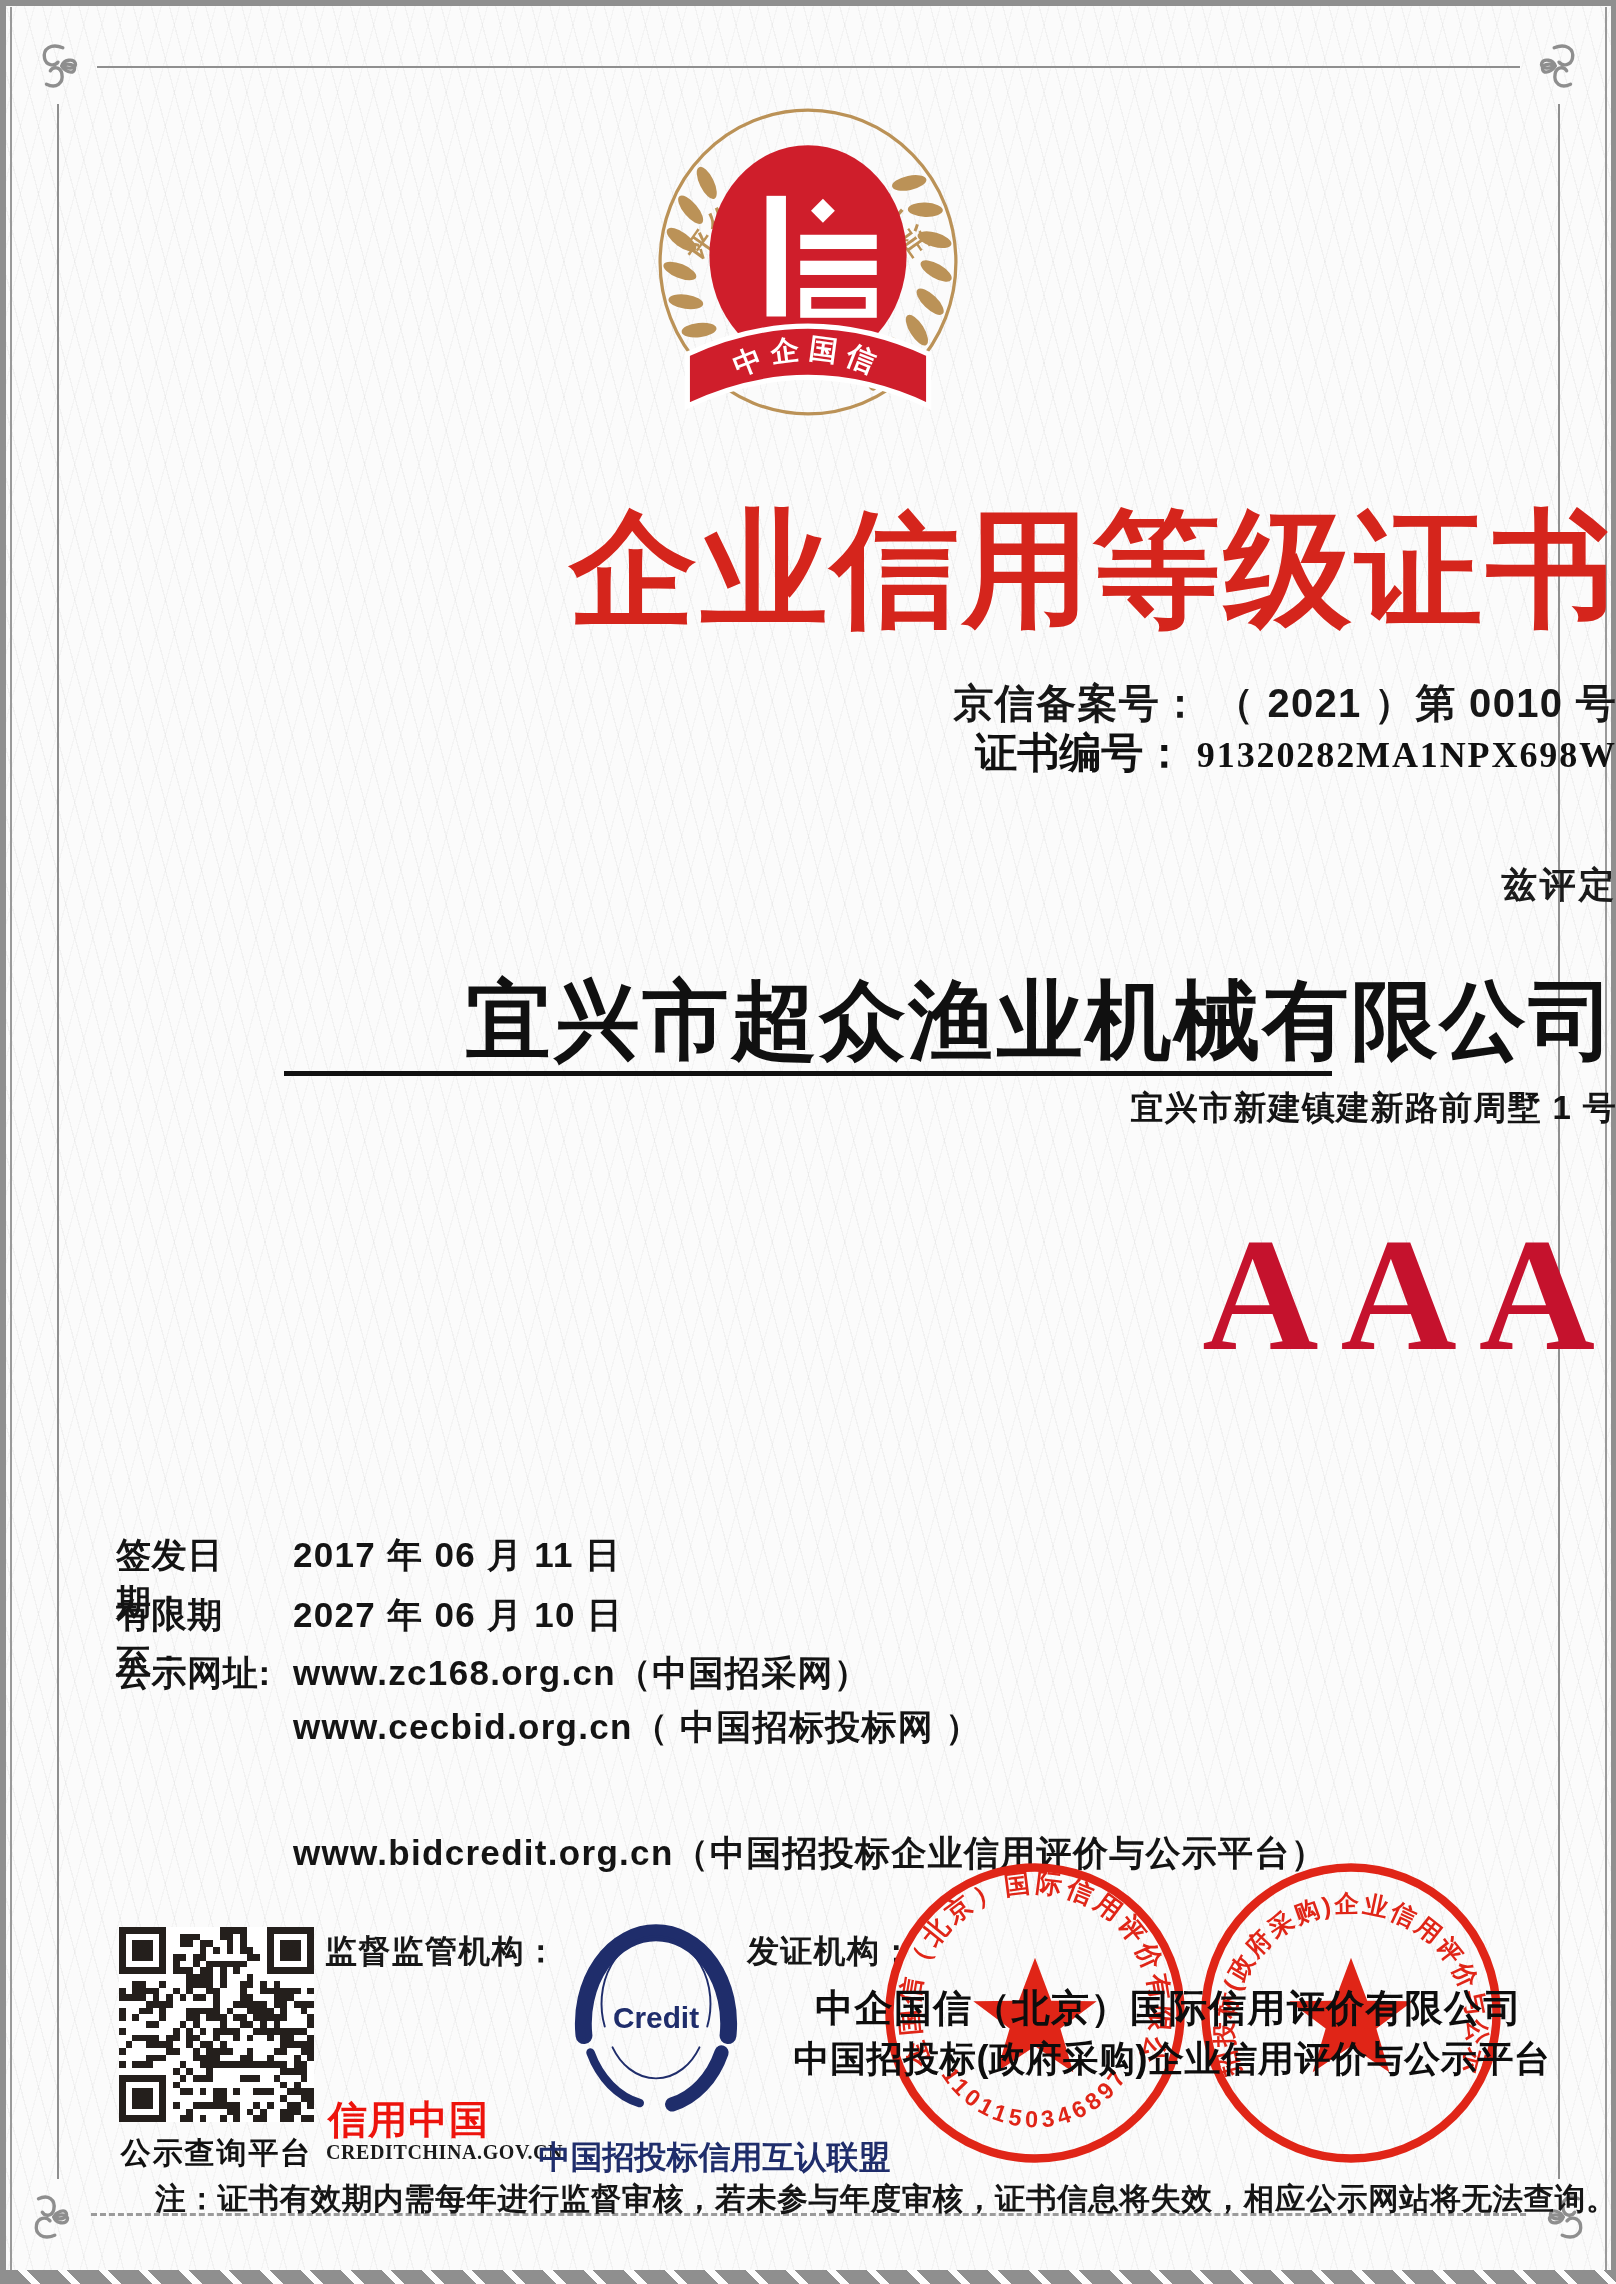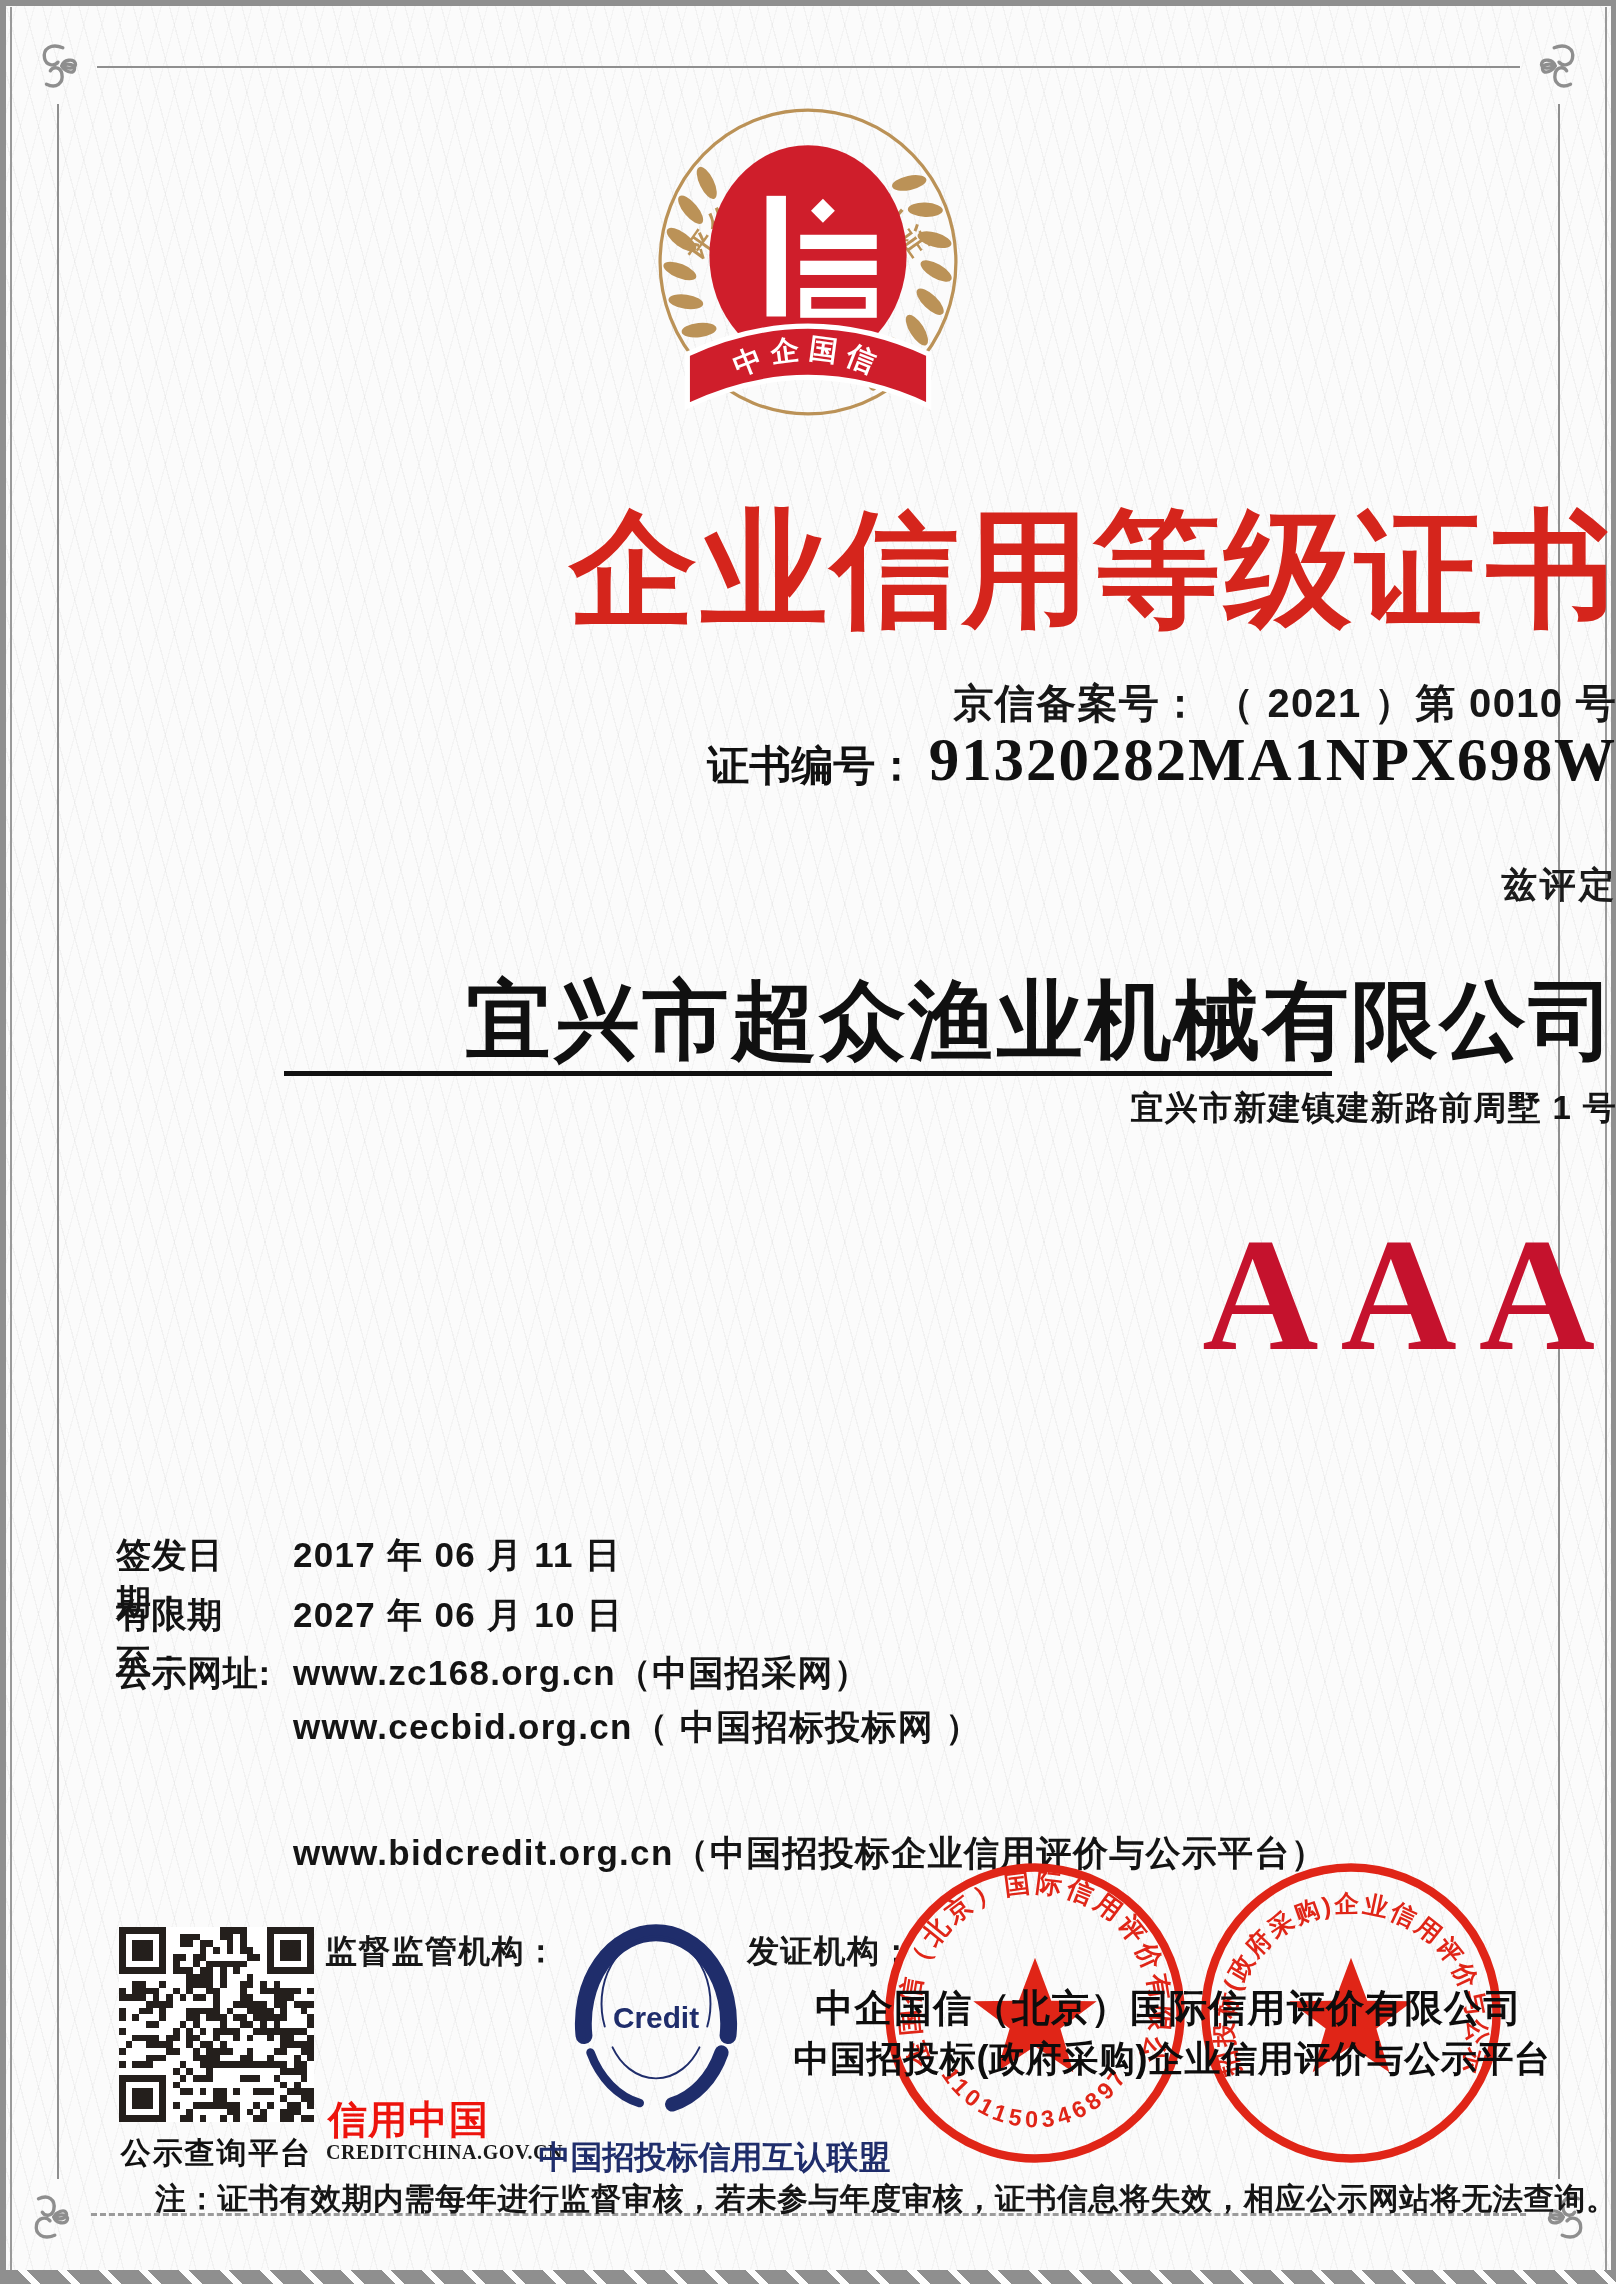--- a/index.html
+++ b/index.html
@@ -18,21 +18,21 @@
   .edge-line-v{top:6.5px;bottom:6.5px;width:1.9px;background:#9a9a9a;}
   .bottom-stripes{left:0;right:0;bottom:0;height:14.3px;
      background:repeating-linear-gradient(45deg,#8f8f8f 0 22px,#fdfdfd 22px 28.6px);}
   .if-line{background:#8f8f8f;}
   .if-dashed{border-top:3.2px dashed #9b9b9b;height:0;}
   .orn{width:48px;height:48px;}
   
   .title{font-size:127px;font-weight:900;color:#d5251c;letter-spacing:3.9px;line-height:1.02;}
   .filing{font-size:40px;font-weight:700;color:#171717;letter-spacing:1.3px;}
   .certrow{font-size:42px;font-weight:900;color:#111;}
-  .certrow .num{font-family:"Liberation Serif",serif;font-size:61px;font-weight:700;letter-spacing:1.9px;margin-top:28px;}
+  .certrow .num{font-family:"Liberation Serif",serif;font-size:36px;font-weight:700;letter-spacing:1.9px;margin-top:28px;}
   .intro{font-size:36px;font-weight:900;color:#1b1b1b;letter-spacing:2.6px;}
   .company{font-size:86px;font-weight:900;color:#101010;letter-spacing:2.6px;}
   .underline{background:#111;}
   .address{font-size:33px;font-weight:700;color:#141414;letter-spacing:1.3px;}
   .rating{font-family:"Liberation Serif",serif;font-size:161px;font-weight:900;color:#c5122d;letter-spacing:22px;line-height:1;}
   .drow{font-size:35px;color:#141414;display:flex;}
   .drow .lbl{font-weight:900;width:177px;flex:0 0 177px;letter-spacing:0.6px;}
   .drow .val{font-weight:700;letter-spacing:1.3px;}
   .drow .url{font-weight:700;}
   .drow.cont{padding-left:177px;}

